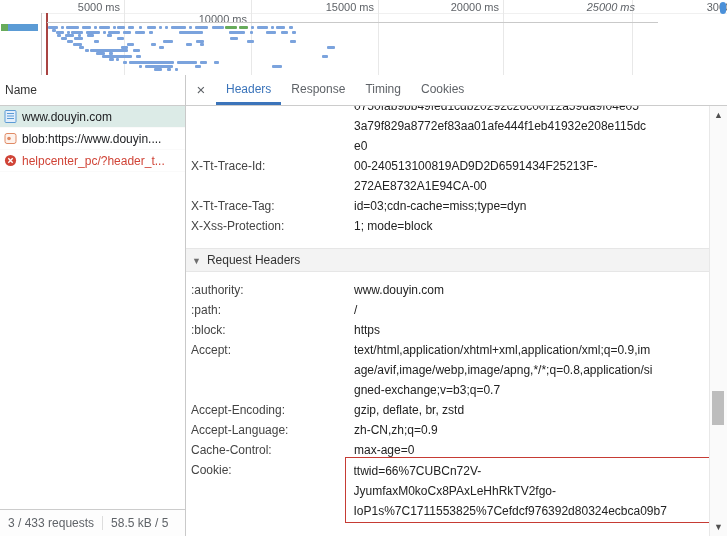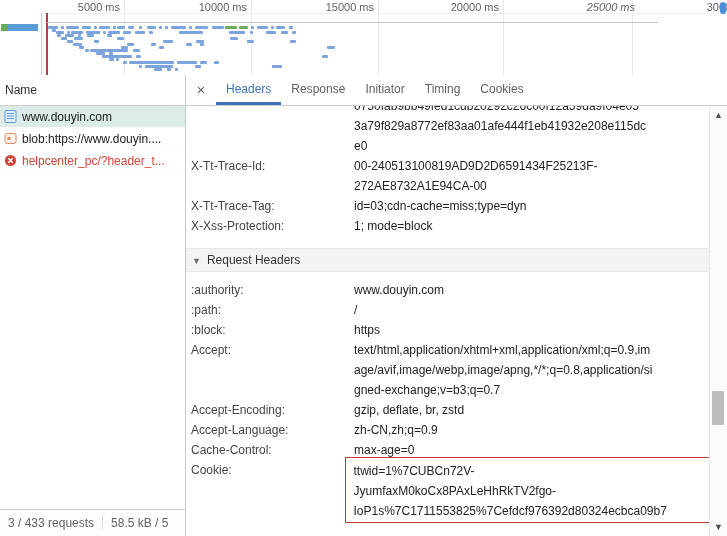--- a/index.html
+++ b/index.html
@@ -63,21 +63,21 @@
 <body>
 
 <div class="screen">
 
   <div class="overview">
     <div class="ruler-sep"></div>
     <div id="ov-layer">
         <div class="gridline" style="left: 124px;"></div>
         <div class="tick-label" style="right: 607px;">5000 ms</div>
         <div class="gridline" style="left: 251px;"></div>
-        <div class="tick-label" style="right: 480px;">10000 ms</div>
+        <div class="tick-label" style="right: 480px; margin-top: 12px;">10000 ms</div>
         <div class="gridline" style="left: 378px;"></div>
         <div class="tick-label" style="right: 353px;">15000 ms</div>
         <div class="gridline" style="left: 503px;"></div>
         <div class="tick-label" style="right: 228px;">20000 ms</div>
         <div class="gridline" style="left: 632px;"></div>
         <div class="tick-label" style="right: 92px; font-style: italic;">25000 ms</div>
         <div class="tick-label" style="right: -28px;">30000 ms</div>
         <div class="wbar" style="left: 48px; top: 26px; width: 10px;"></div>
         <div class="wbar" style="left: 61px; top: 26px; width: 3px;"></div>
         <div class="wbar" style="left: 66px; top: 26px; width: 13px;"></div>
@@ -209,21 +209,20 @@
         <span>58.5 kB / 5</span>
       </div>
     </div>
 
     <div class="detail">
       <div class="tabbar">
         <span class="close-x">×</span>
         <span id="tabs-host" style="display: flex;">
             <span class="tab active">Headers</span>
             <span class="tab">Response</span>
-            <span class="tab">Initiator</span>
             <span class="tab">Timing</span>
             <span class="tab">Cookies</span>
           </span>
       </div>
       <div class="content" id="headers-content">
           <div class="hrow">
             <div class="hkey"></div>
             <div class="hvals">
               <div class="hline clipped">0750fab9bb49fed1cdb20292c26c00f12a59da9f04e05</div>
               <div class="hline">3a79f829a8772ef83aa01afe444f1eb41932e208e115dc</div>
@@ -290,21 +289,21 @@
           </div>
           <div class="hrow">
             <div class="hkey">Cache-Control:</div>
             <div class="hvals">
               <div class="hline">max-age=0</div>
             </div>
           </div>
           <div class="hrow">
             <div class="hkey">Cookie:</div>
             <div class="hvals highlight">
-              <div class="hline">ttwid=1%7CUBCn72V-</div>
+              <div class="hline">ttwid=66%7CUBCn72V-</div>
               <div class="hline">JyumfaxM0koCx8PAxLeHhRkTV2fgo-</div>
               <div class="hline">IoP1s%7C1711553825%7Cefdcf976392d80324ecbca09b7</div>
             </div>
           </div>
         </div>
       <div class="scrollbar">
         <div class="sb-arrow sb-up">▲</div>
         <div class="sb-thumb"></div>
         <div class="sb-arrow sb-down">▼</div>
       </div>

